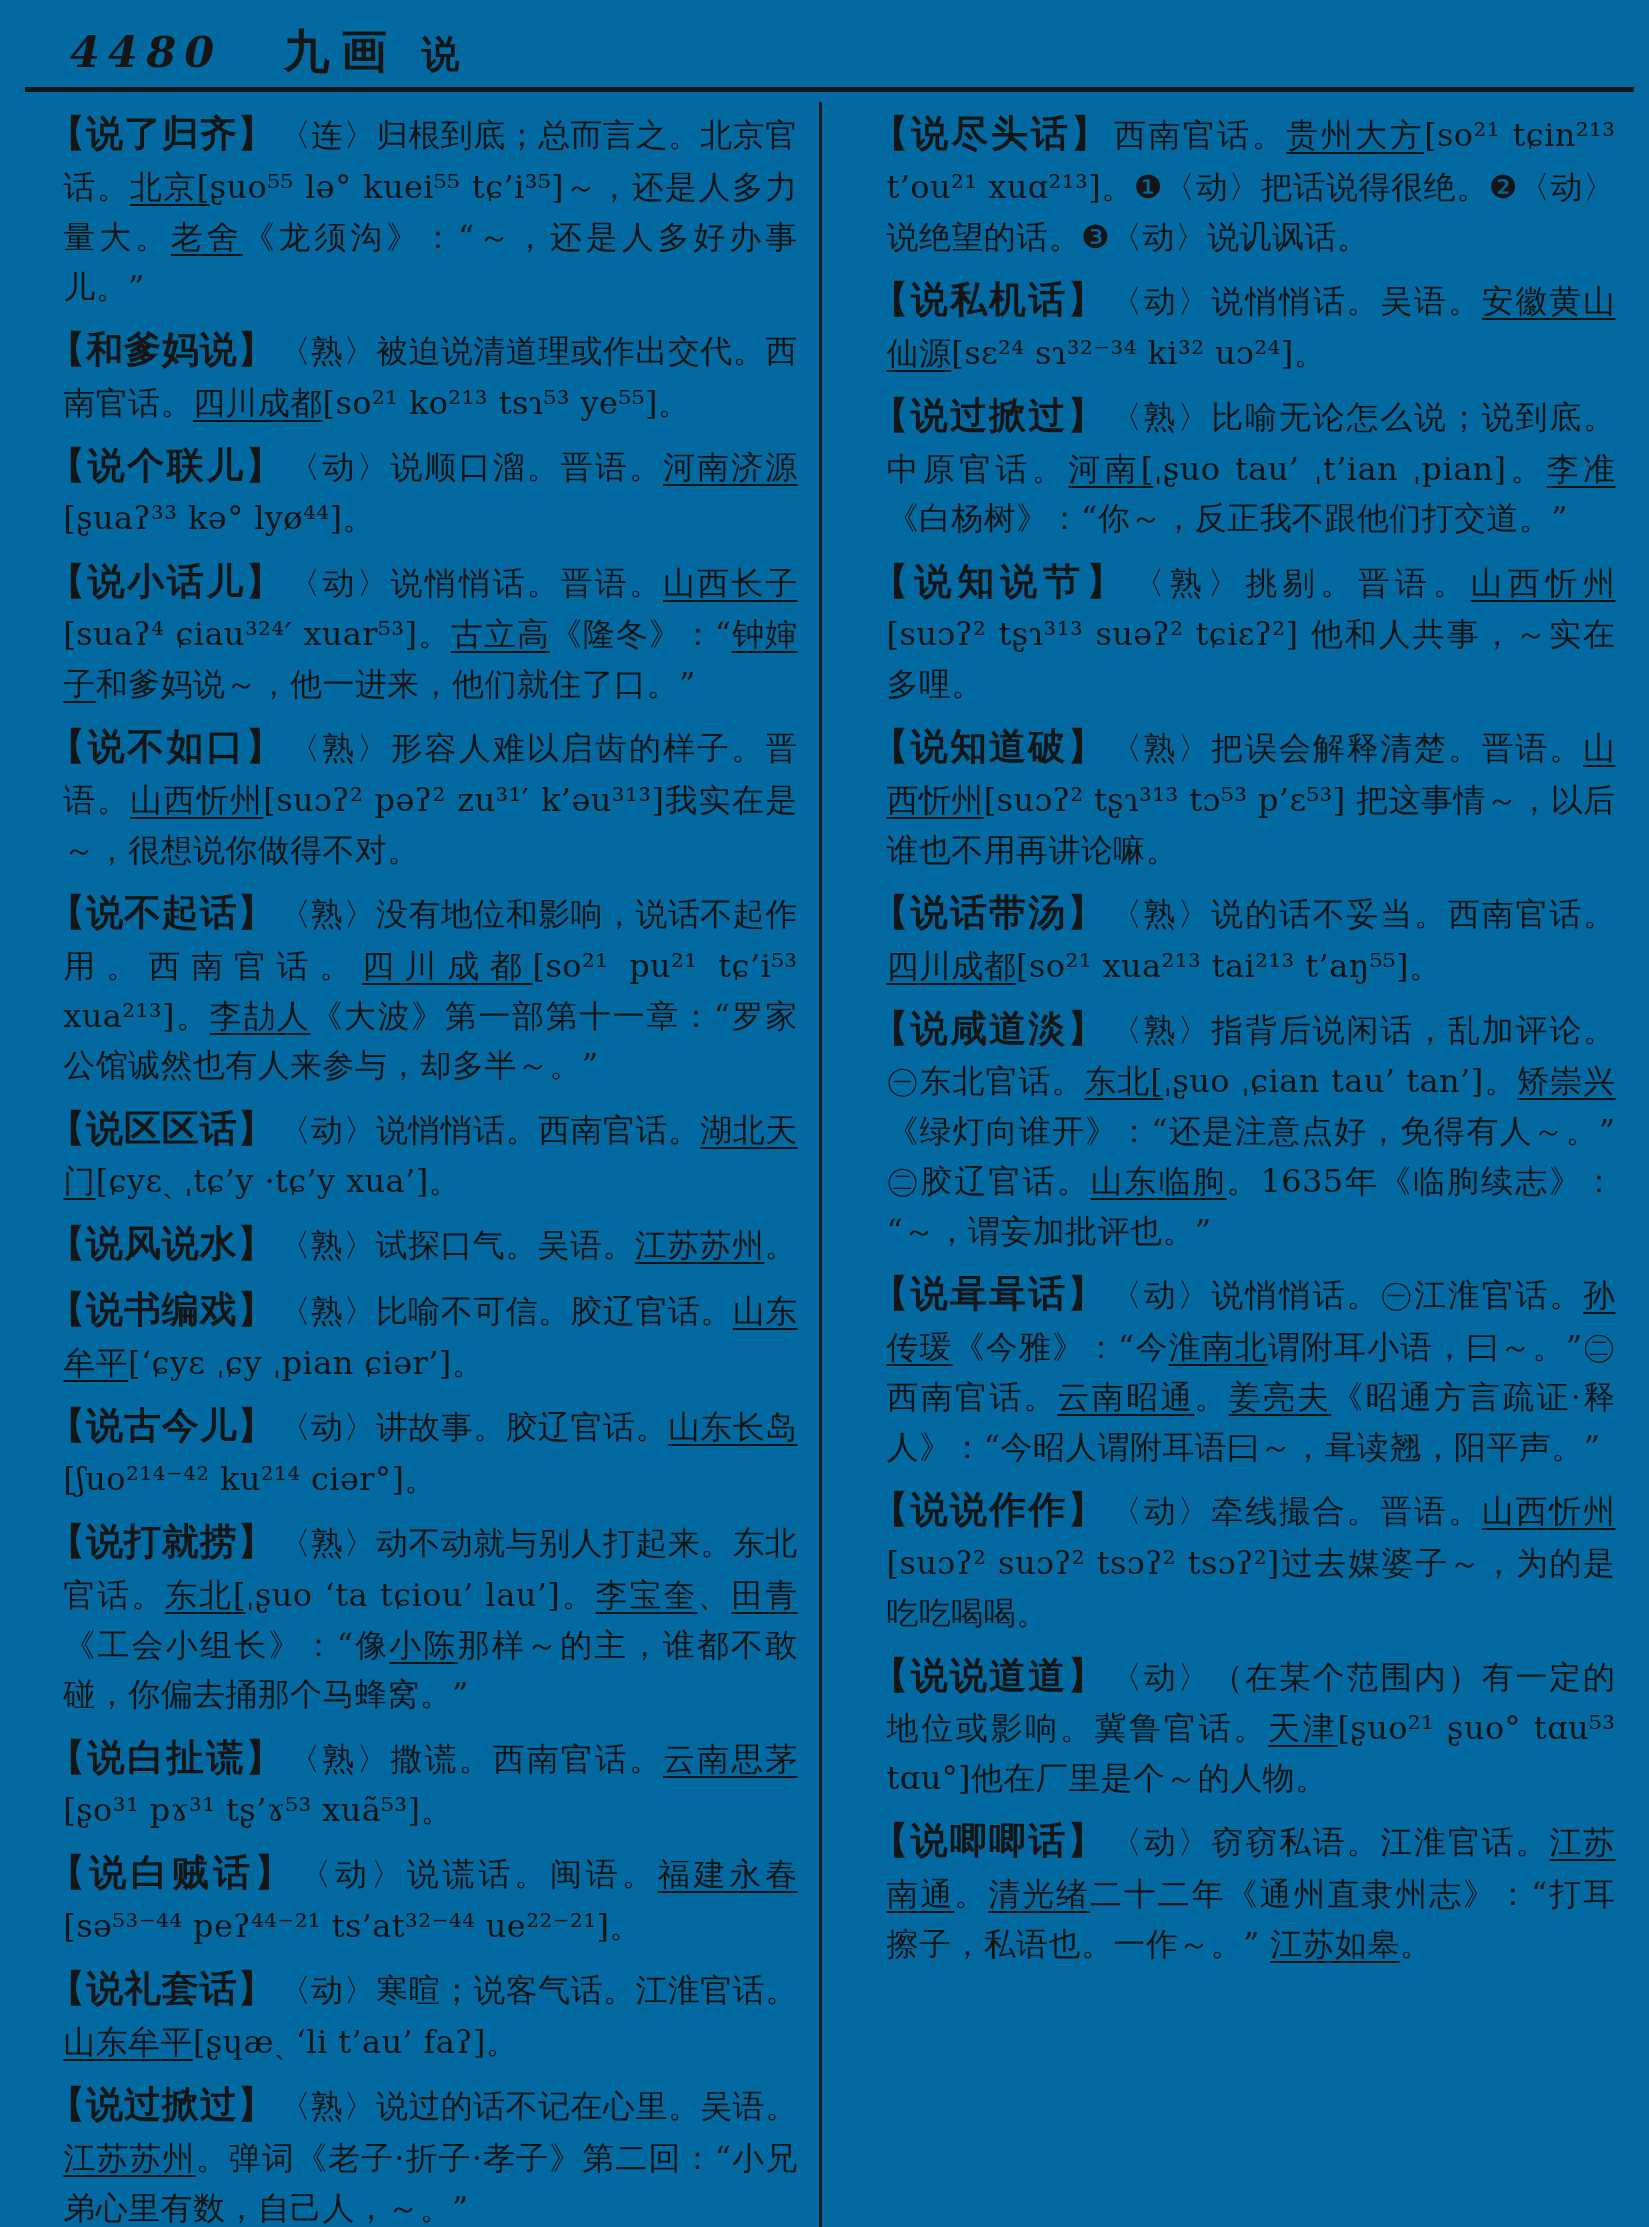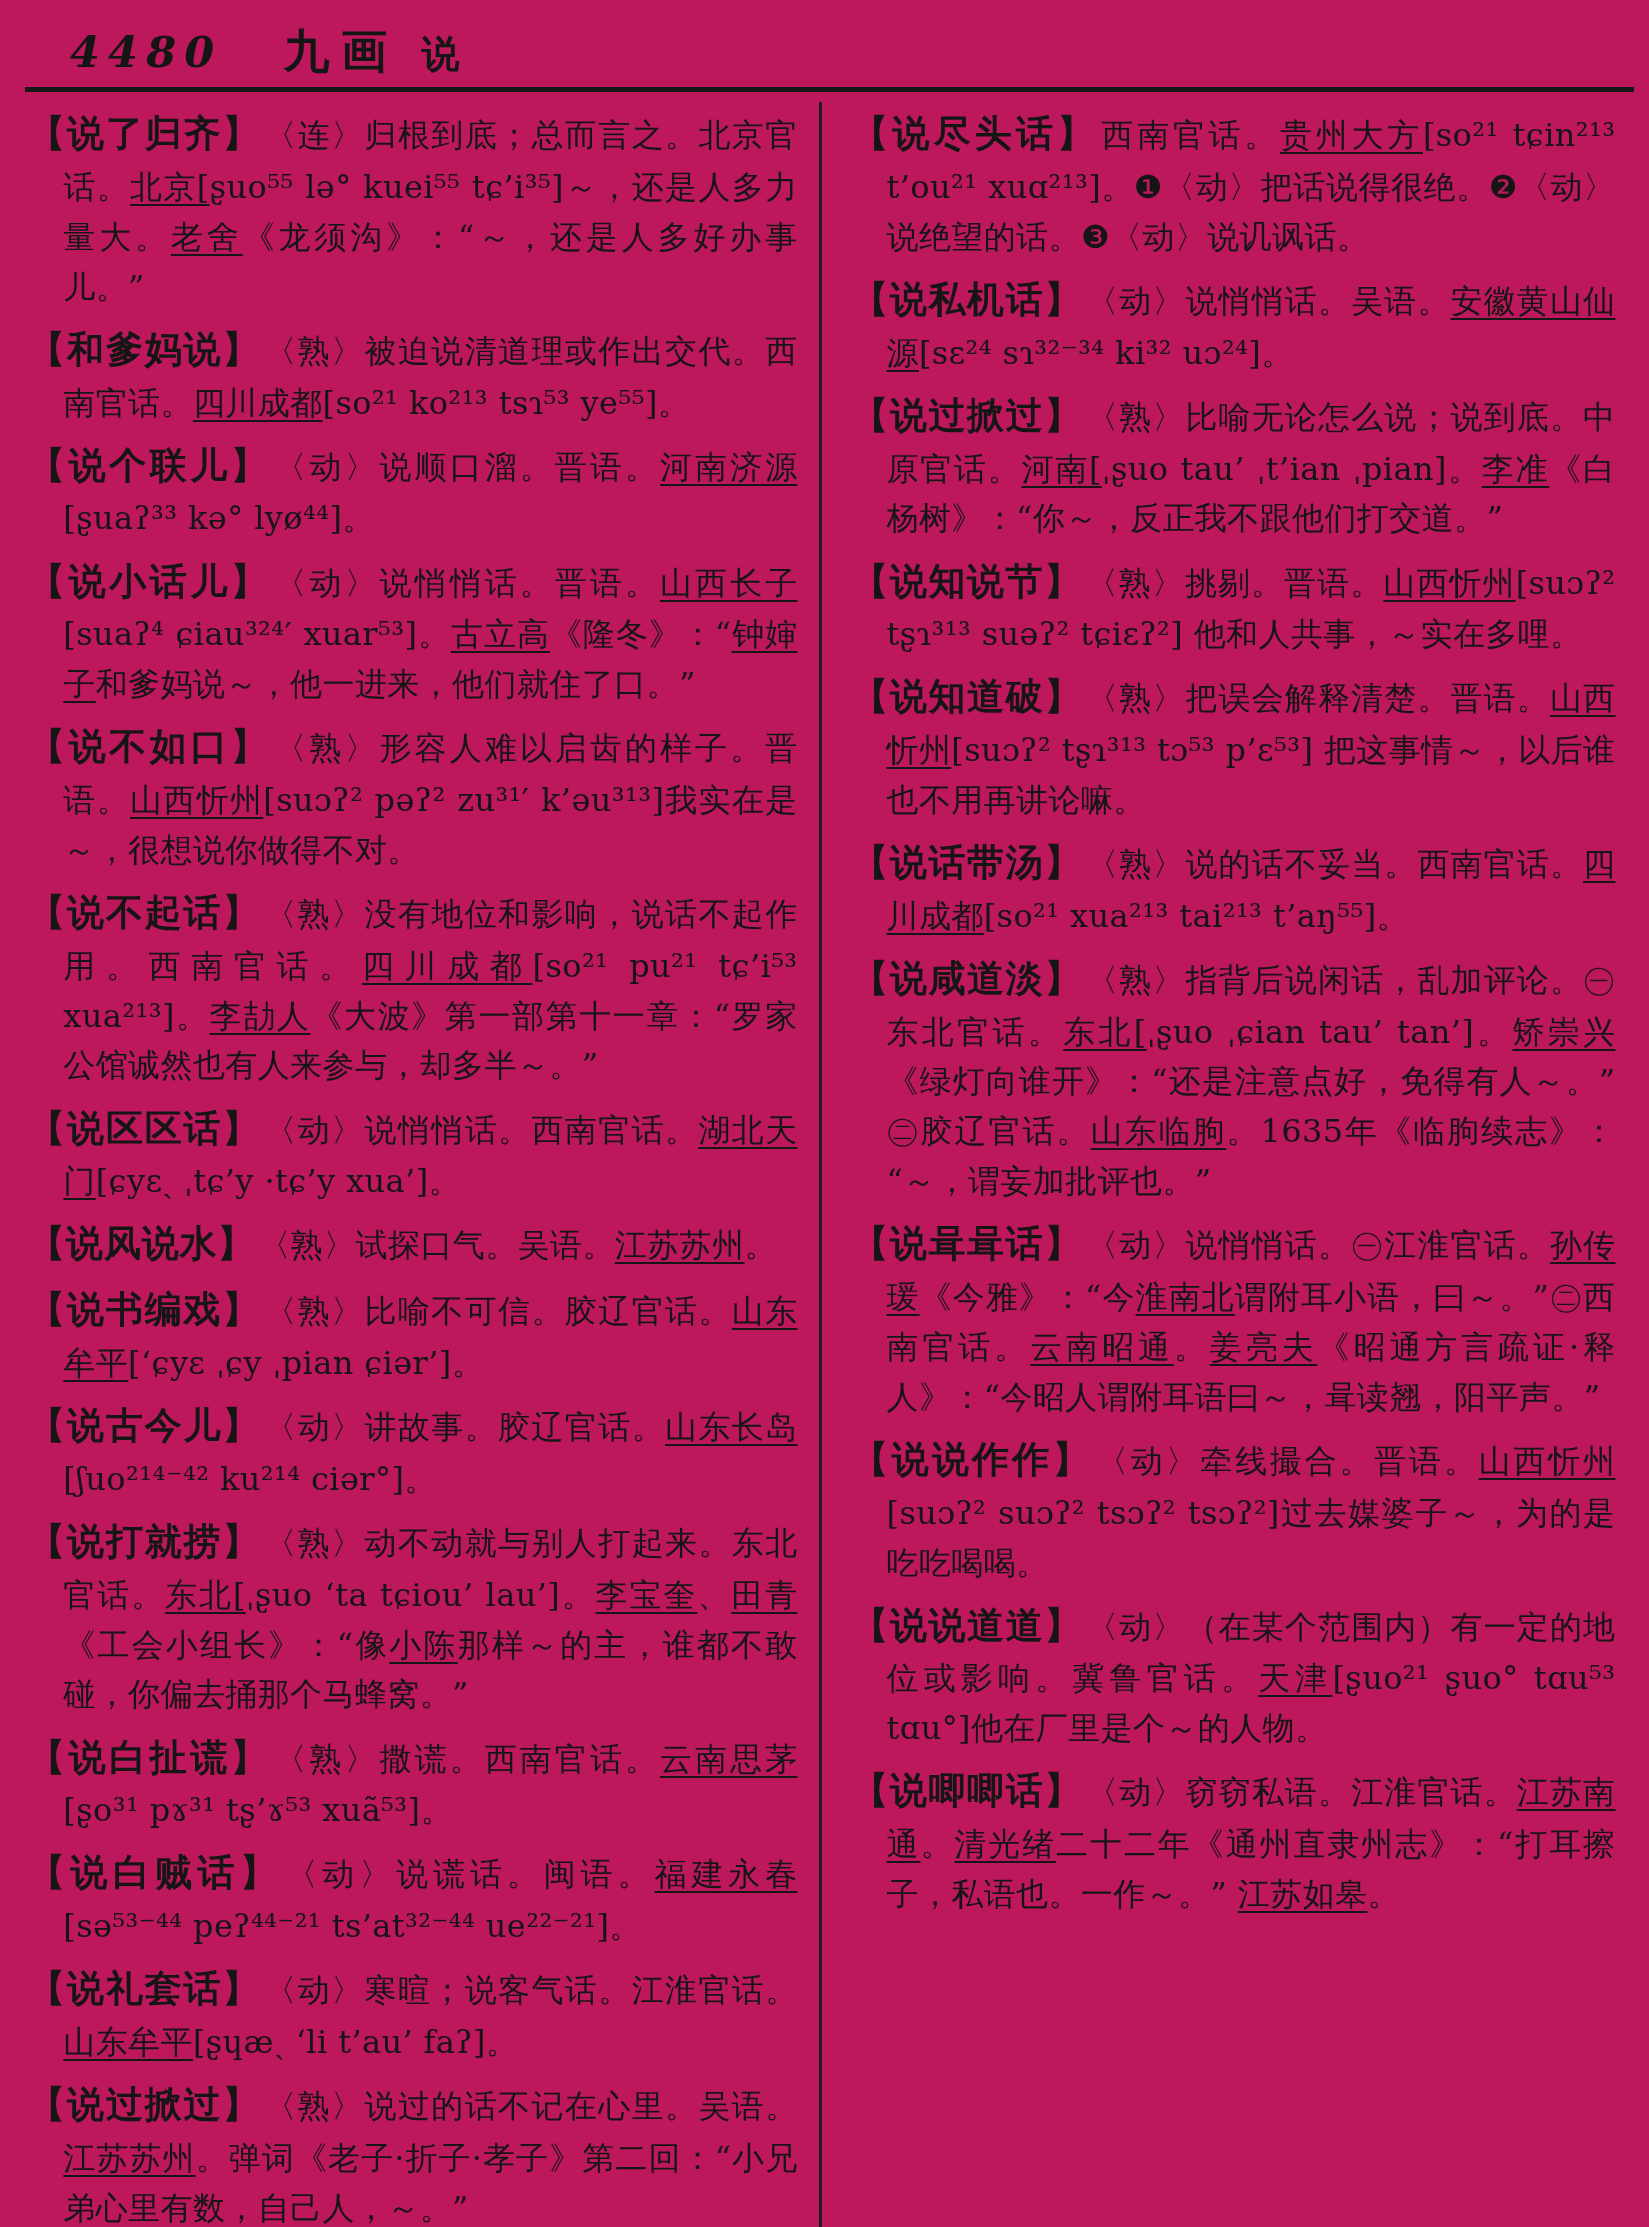--- a/index.html
+++ b/index.html
@@ -1,39 +1,39 @@
 <!DOCTYPE html>
 <html lang="zh" style="font-size:13.2px"><head>
 <meta charset="utf-8">
 <style>
   html,body{margin:0;padding:0;background:#e8e8e4;}
   .page{
     position:relative;
     width:1650px;height:2227px;box-sizing:border-box;
-    margin:0 auto;background:#be185d;color:#151515;
+    margin:0 auto;background:#0369a1;color:#151515;
     font-family:"DejaVu Serif","Liberation Serif",serif;
     padding:13.2px 16.5px 0 25px;overflow:hidden;
   }
   .pagehead{display:flex;align-items:baseline;padding:8.2px 0 0 45px;height:59px;}
   .pagenum{font-style:italic;font-weight:bold;font-size:43px;letter-spacing:8.2px;}
   .stroke{font-weight:bold;font-size:46px;margin-left:61px;letter-spacing:11.5px;}
   .headchar{font-weight:bold;font-size:38px;margin-left:23px;}
   .rule{height:5px;background:#171717;margin:6.6px 0 0 0;}
   .columns{display:flex;align-items:stretch;margin-top:10px;}
   .col{box-sizing:border-box;width:794px;}
   .col-left{padding:3.3px 21.4px 0 3.3px;}
   .divider{width:2.5px;background:#1d1d1d;}
   .col-right{padding:3.3px 0 0 30px;}
   .entry{
     margin:0 0 8.2px 0;
     padding-left:35px;text-indent:-35px;
     font-size:32px;line-height:1.56;
     text-align:justify;letter-spacing:0.4px;
   }
-  .head{font-size:37px;font-weight:bold;letter-spacing:0.8px;margin-right:3.3px;}
+  .head{font-size:37px;font-weight:bold;letter-spacing:0.8px;margin-right:3.3px;margin-left:20px;}
   .entry u{text-decoration-thickness:2.1px;text-underline-offset:5.8px;}
 </style>
 </head>
 <body>
 
 <div class="page">
   <div class="pagehead">
     <span class="pagenum">4480</span>
     <span class="stroke">九画</span>
     <span class="headchar">说</span>

